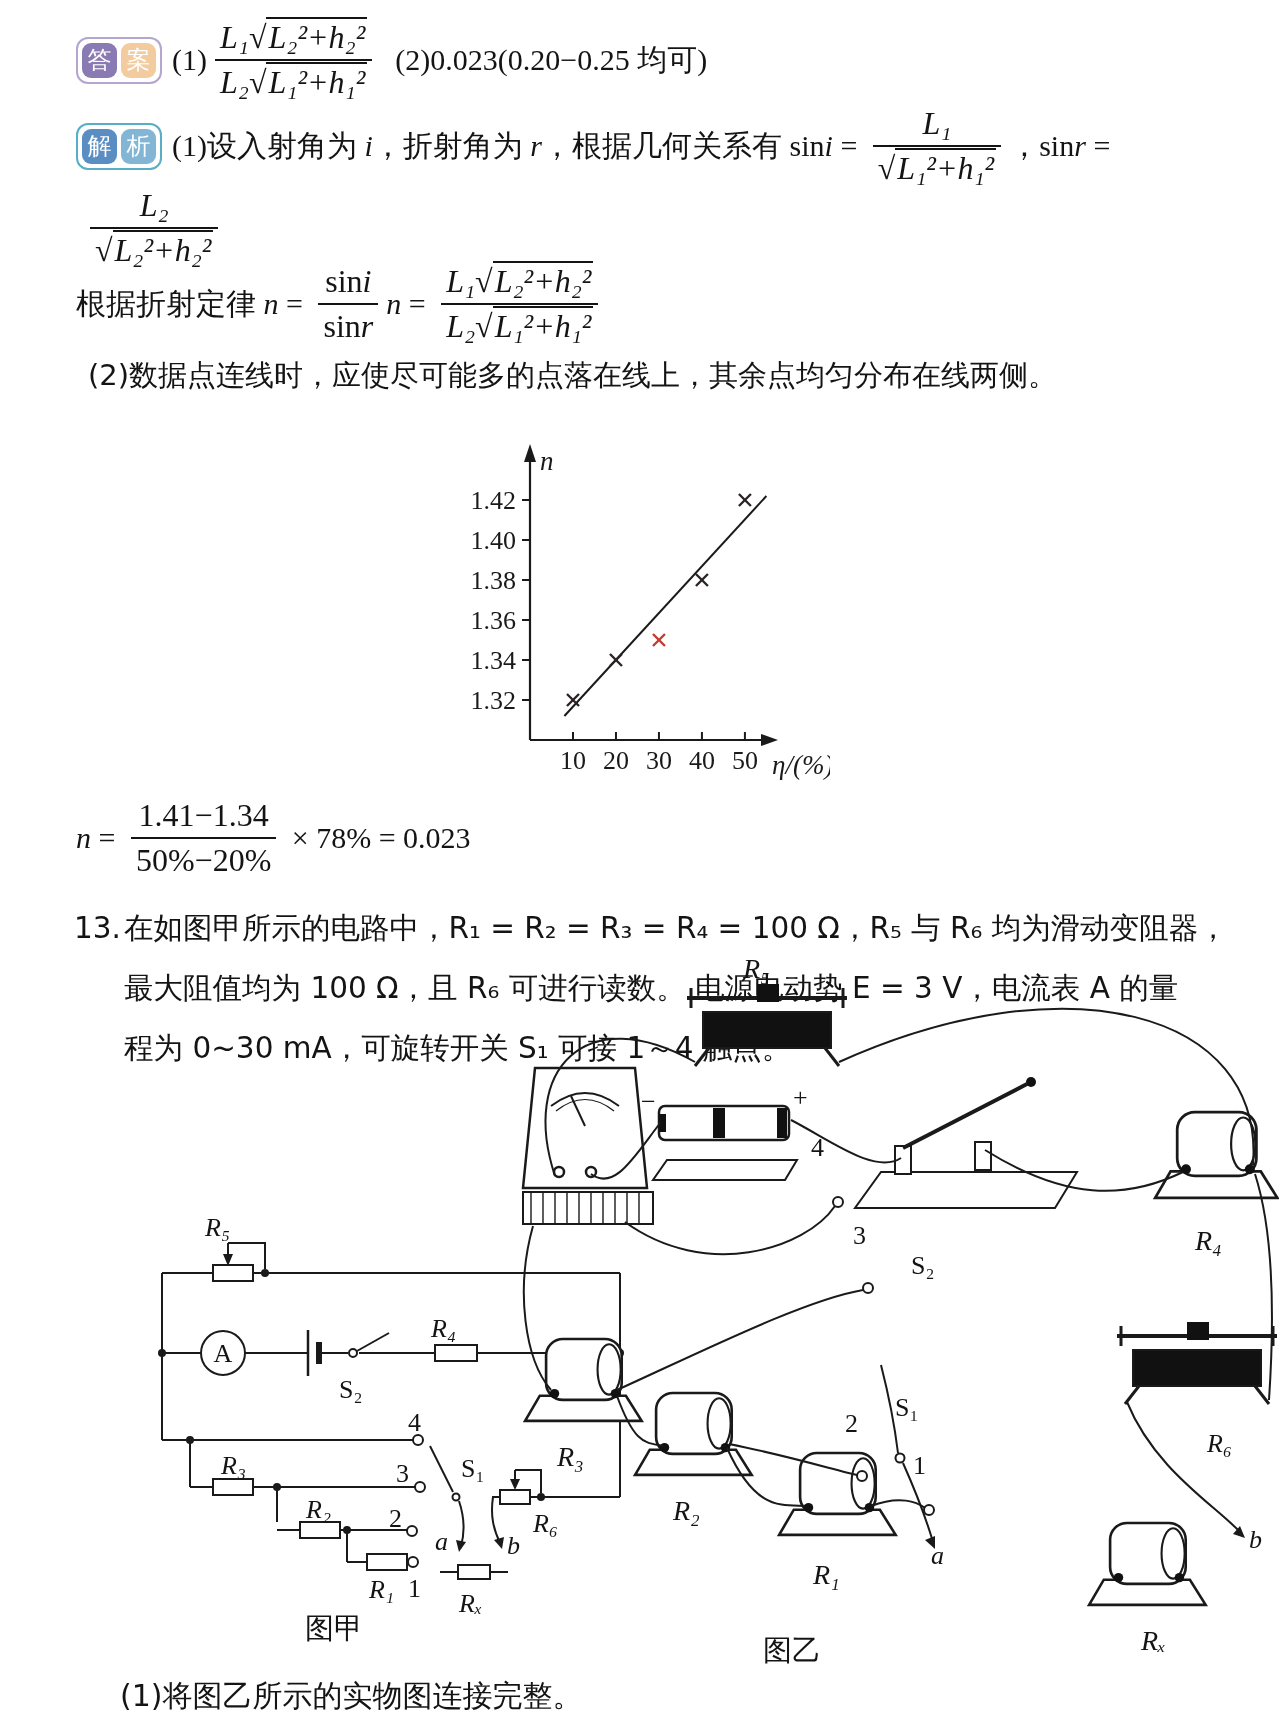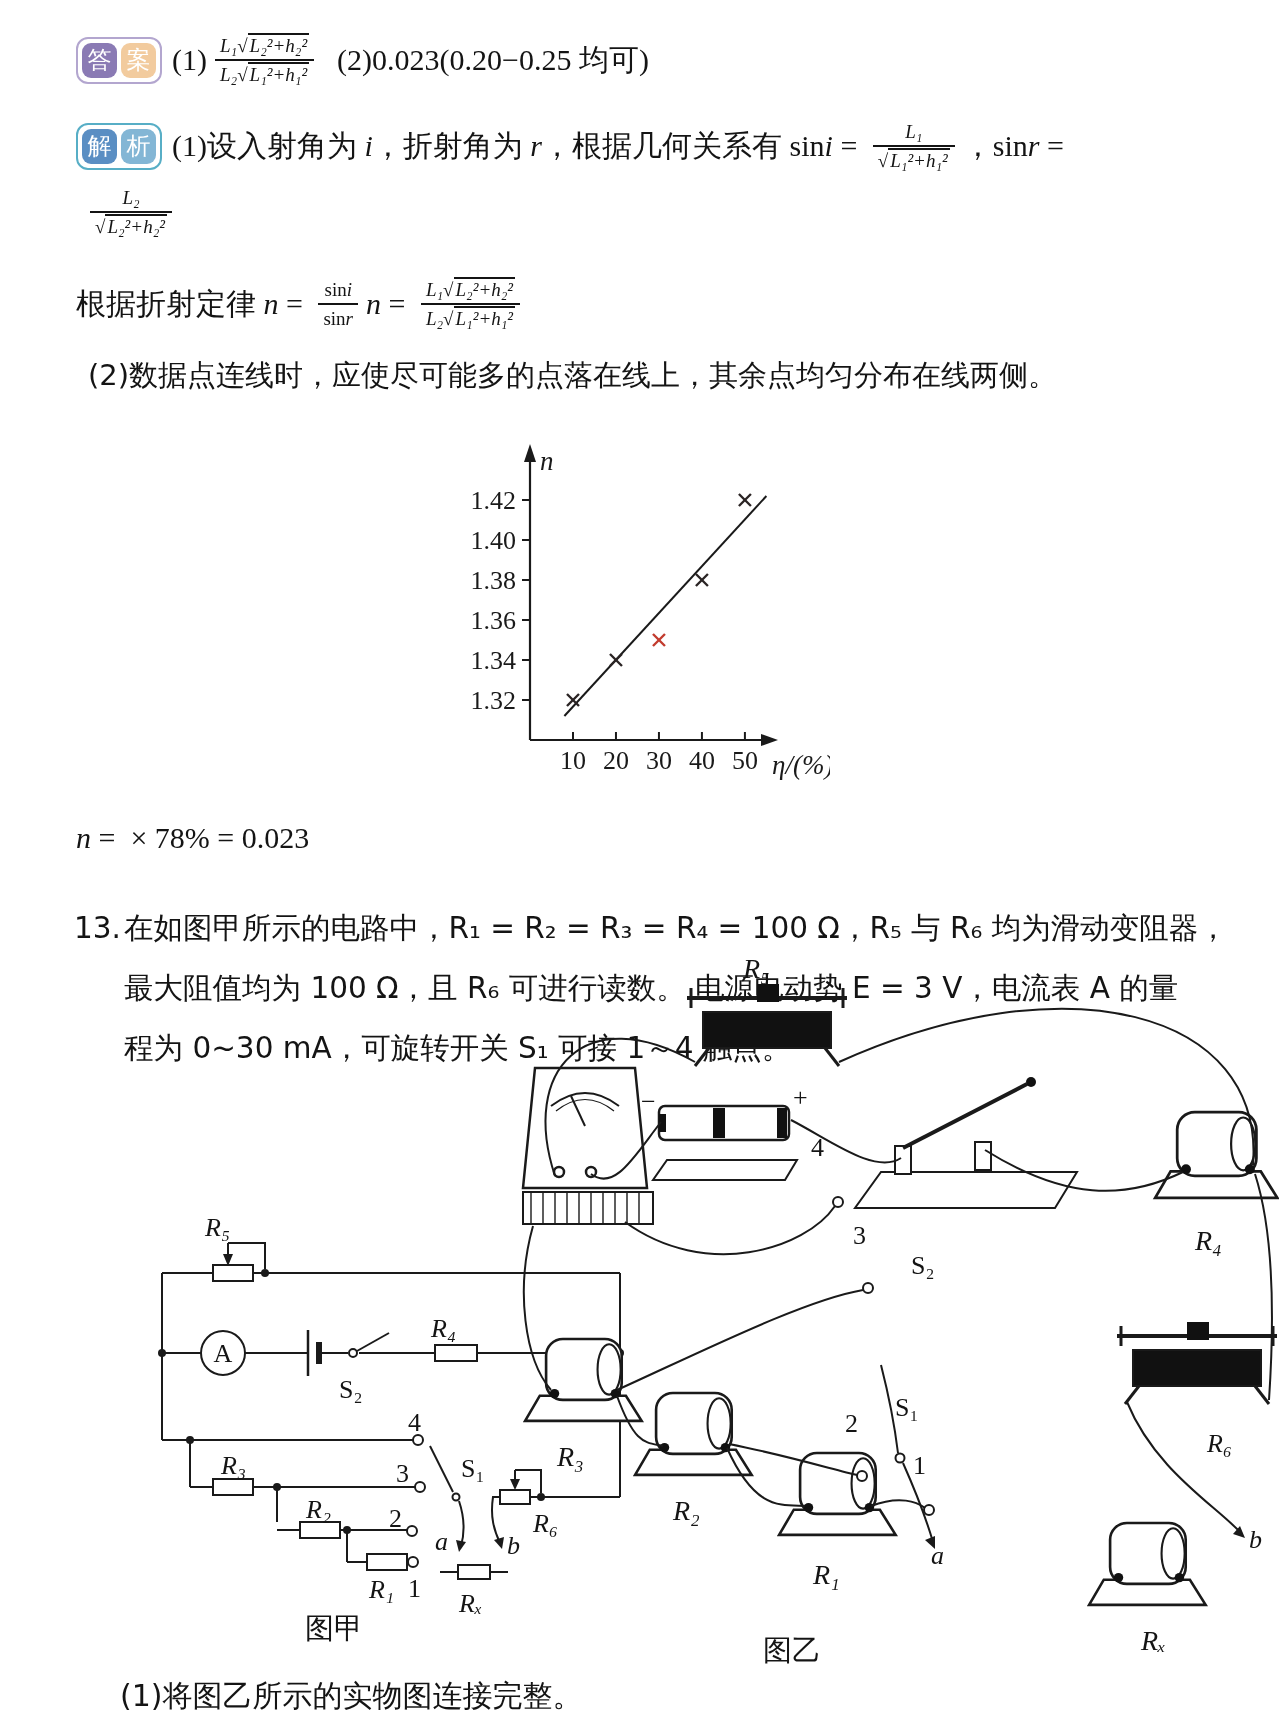--- a/index.html
+++ b/index.html
@@ -18,21 +18,21 @@
   .badge .sq{width:35px;height:35px;border-radius:9px;display:flex;align-items:center;justify-content:center;
     color:#fff;font-size:24px;font-family:"DejaVu Sans",sans-serif;}
   .badge-answer{border:2.5px solid #b3a6cf;}
   .badge-answer .sq1{background:#8a7ab4;}
   .badge-answer .sq2{background:#f2cb9e;}
   .badge-analysis{border:2.5px solid #57aec6;}
   .badge-analysis .sq1{background:#5a8ec3;}
   .badge-analysis .sq2{background:#83b6d5;}
   
   .frac{display:inline-flex;flex-direction:column;align-items:center;text-align:center;
-    font-size:19px;line-height:1.22;margin:4px 8px;vertical-align:middle;}
+    font-size:32px;line-height:1.22;margin:4px 8px;vertical-align:middle;}
   .frac .fnum{padding:0 5px 2px 5px;}
   .frac .fden{border-top:2px solid #141414;padding:2px 5px 0 5px;}
   .rad{border-top:2px solid #141414;padding:0 2px;}
   .frac .it, .fv{font-style:italic;}
   
   svg text{font-family:"Liberation Serif","DejaVu Serif",serif;}
   .tick{font-size:26px;}
   .axlab{font-size:27px;font-style:italic;}
   .figcap{font-size:29px;font-family:"DejaVu Sans",sans-serif;font-style:normal;}
   .lab-it{font-style:italic;font-size:26px;}
@@ -127,20 +127,24 @@
     <line x1="222.94736842105263" y1="241.99999999999994" x2="234.94736842105263" y2="253.99999999999994" stroke="#c23b2e" stroke-width="2.4"></line>
     <line x1="222.94736842105263" y1="253.99999999999994" x2="234.94736842105263" y2="241.99999999999994" stroke="#c23b2e" stroke-width="2.4"></line>
     <line x1="265.9298245614035" y1="182.0000000000003" x2="277.9298245614035" y2="194.0000000000003" stroke="#2a2424" stroke-width="2.4"></line>
     <line x1="265.9298245614035" y1="194.0000000000003" x2="277.9298245614035" y2="182.0000000000003" stroke="#2a2424" stroke-width="2.4"></line>
     <line x1="308.9122807017544" y1="102.00000000000026" x2="320.9122807017544" y2="114.00000000000026" stroke="#2a2424" stroke-width="2.4"></line>
     <line x1="308.9122807017544" y1="114.00000000000026" x2="320.9122807017544" y2="102.00000000000026" stroke="#2a2424" stroke-width="2.4"></line>
   </svg>
 
 <div class="abs mline" style="left:76px;top:792px;min-height:92px;">
   <span class="it">n</span><span> = </span>
+  <span class="frac rm">
+    <span class="fnum">1.41−1.34</span>
+    <span class="fden">50%−20%</span>
+  </span>
   <span> × 78% = 0.023</span>
 </div>
 
 <div class="abs p13" style="left:124px;top:898px;width:1110px;">
   <span class="abs" style="left:-50px;top:0;">13.</span>
   <div>在如图甲所示的电路中，R₁ = R₂ = R₃ = R₄ = 100 Ω，R₅ 与 R₆ 均为滑动变阻器，</div>
   <div>最大阻值均为 100 Ω，且 R₆ 可进行读数。 电源电动势 E = 3 V，电流表 A 的量</div>
   <div>程为 0~30 mA，可旋转开关 S₁ 可接 1～4 触点。</div>
 </div>
 

